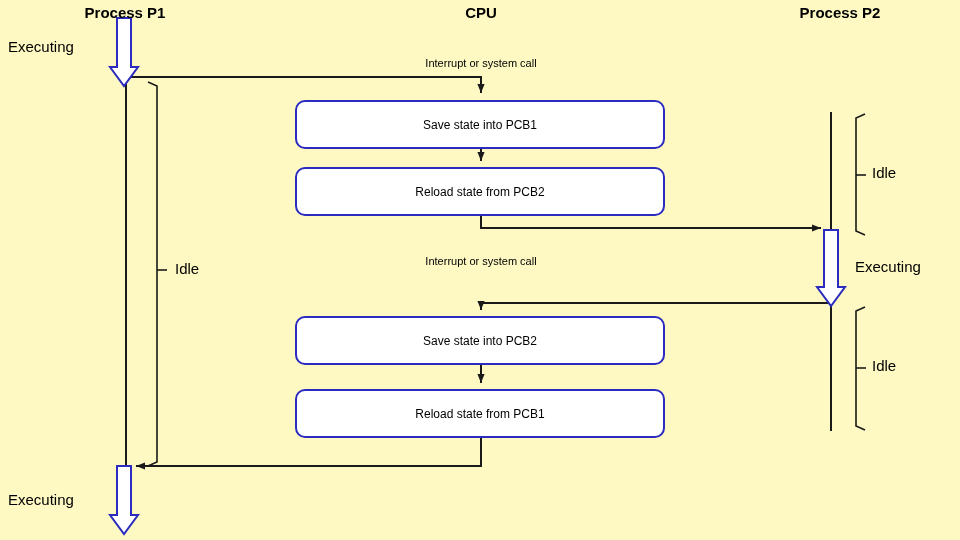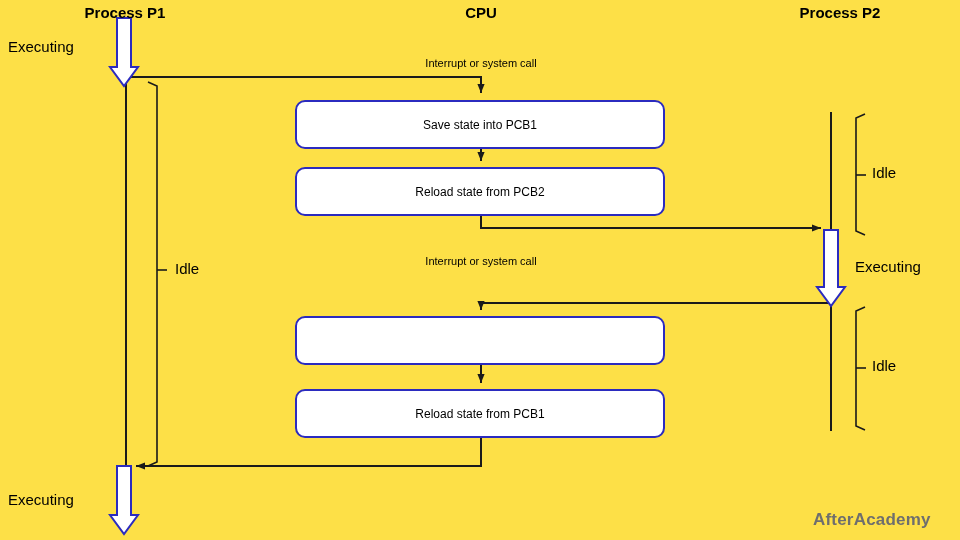--- a/index.html
+++ b/index.html
@@ -7,21 +7,21 @@
     padding: 0;
     background: #ffffff;
   }
   body {
     font-family: "Liberation Sans", sans-serif;
   }
   #diagram-root {
     position: relative;
     width: 960px;
     height: 540px;
-    background: #fde047;
+    background: #fef9c3;
     overflow: hidden;
   }
   #diagram-svg {
     position: absolute;
     left: 0;
     top: 0;
     width: 960px;
     height: 540px;
   }
   .col-title {
@@ -112,27 +112,27 @@
       <rect x="296" y="390" width="368" height="47" rx="9" ry="9"></rect>
     </g>
   </svg>
 
   <div class="col-title" style="left:125px; top:4px;">Process P1</div>
   <div class="col-title" style="left:481px; top:4px;">CPU</div>
   <div class="col-title" style="left:840px; top:4px;text-align:right;">Process P2</div>
 
   <div class="box-label" style="left:480px; top:125px;">Save state into PCB1</div>
   <div class="box-label" style="left:480px; top:192px;">Reload state from PCB2</div>
+  <div class="box-label" style="left:480px; top:341px;">Save state into PCB2</div>
   <div class="box-label" style="left:480px; top:414px;">Reload state from PCB1</div>
 
   <div class="edge-label" style="left:481px; top:57px;">Interrupt or system call</div>
   <div class="edge-label" style="left:481px; top:255px;">Interrupt or system call</div>
 
   <div class="state-label" style="left:8px; top:38px;">Executing</div>
   <div class="state-label" style="left:175px; top:260px;">Idle</div>
   <div class="state-label" style="left:8px; top:491px;">Executing</div>
   <div class="state-label" style="left:872px; top:164px;">Idle</div>
   <div class="state-label" style="left:855px; top:258px;">Executing</div>
   <div class="state-label" style="left:872px; top:357px;">Idle</div>
 
-  <div class="watermark" style="left:813px; top:510px;">AfterAcademy</div>
 
 </div>
 
 </body></html>

